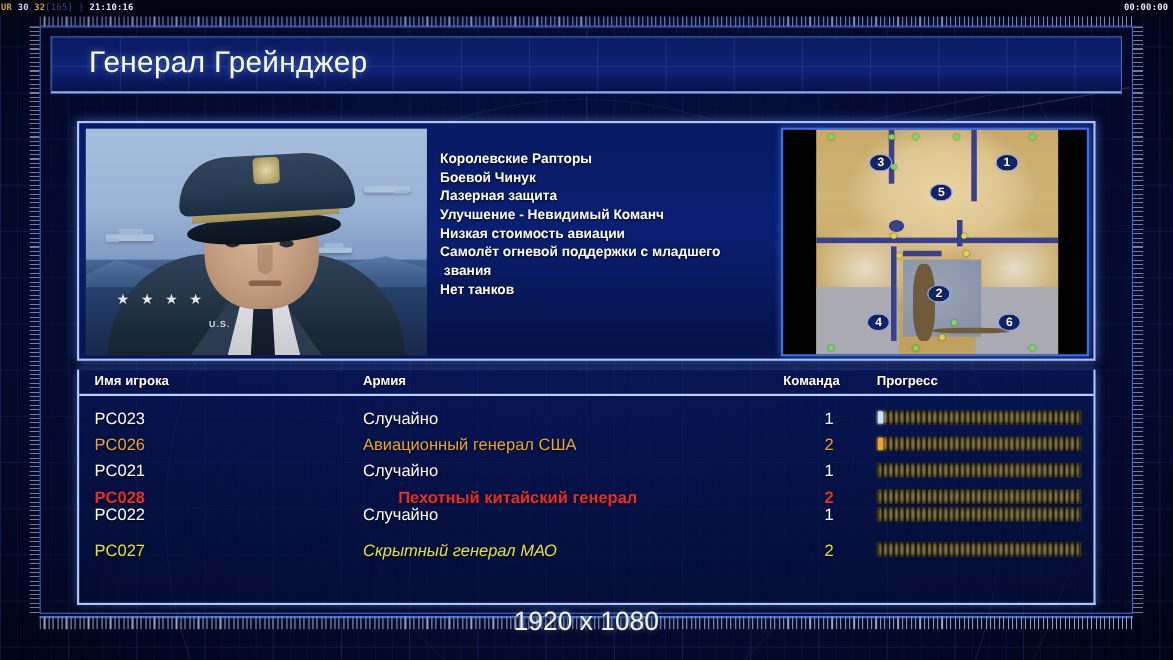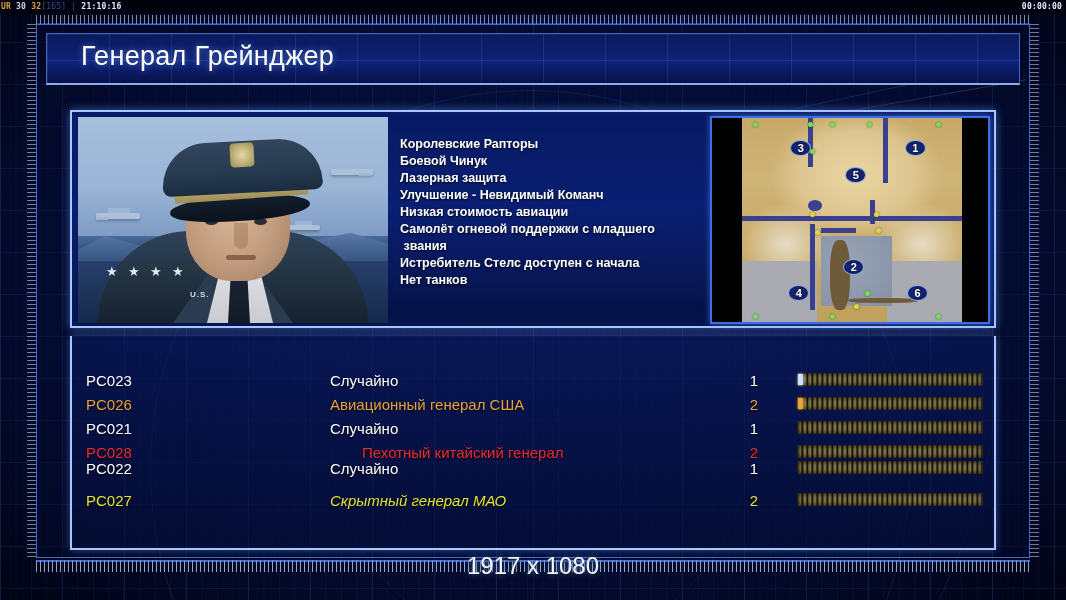--- a/index.html
+++ b/index.html
@@ -380,21 +380,20 @@
     </div>
 
     <div class="features">
       <div class="f">Королевские Рапторы</div>
       <div class="f">Боевой Чинук</div>
       <div class="f">Лазерная защита</div>
       <div class="f">Улучшение - Невидимый Команч</div>
       <div class="f">Низкая стоимость авиации</div>
       <div class="f">Самолёт огневой поддержки с младшего</div>
       <div class="f"> звания</div>
-      <div class="f">Истребитель Стелс доступен с начала</div>
       <div class="f">Нет танков</div>
     </div>
 
     <div class="minimap-wrap">
       <div class="minimap">
         <div class="mm-grayL"></div>
         <div class="mm-grayR"></div>
         <div class="mm-city"></div>
 
         <div class="mm-road" style="left:0; top:48%; width:100%; height:5px;"></div>
@@ -427,20 +426,26 @@
         <div class="mm-start" style="left:74%; top:11%;">1</div>
         <div class="mm-start" style="left:47%; top:24%;">5</div>
         <div class="mm-start" style="left:46%; top:69%;">2</div>
         <div class="mm-start" style="left:21%; top:82%;">4</div>
         <div class="mm-start" style="left:75%; top:82%;">6</div>
       </div>
     </div>
   </div>
 
   <div class="tablepanel">
+    <div class="thead">
+      <div class="th col-name">Имя игрока</div>
+      <div class="th col-army">Армия</div>
+      <div class="th col-team">Команда</div>
+      <div class="th col-prog">Прогресс</div>
+    </div>
 
     <div class="trow" style="top:32px;">
       <div class="cell name" style="color: rgb(255, 255, 255);">PC023</div>
       <div class="cell army" style="color: rgb(255, 255, 255);">Случайно</div>
       <div class="cell team" style="color: rgb(255, 255, 255);">1</div>
       <div class="progbar" style="width: 186px;">
           <span class="lead" style="background: rgb(207, 224, 255); box-shadow: rgb(207, 224, 255) 0px 0px 3px;"></span>
         </div>
     </div>
     <div class="trow" style="top:56px;">
@@ -450,35 +455,35 @@
       <div class="progbar" style="width: 186px;">
           <span class="lead" style="background: rgb(232, 163, 58); box-shadow: rgb(232, 163, 58) 0px 0px 3px;"></span>
         </div>
     </div>
     <div class="trow" style="top:80px;">
       <div class="cell name" style="color: rgb(255, 255, 255);">PC021</div>
       <div class="cell army" style="color: rgb(255, 255, 255);">Случайно</div>
       <div class="cell team" style="color: rgb(255, 255, 255);">1</div>
       <div class="progbar" style="width: 186px;"></div>
     </div>
-    <div class="trow" style="top:104px;">
+    <div class="trow" style="top:104px;font-weight:bold;">
       <div class="cell name" style="color: rgb(238, 43, 43);">PC028</div>
       <div class="cell army" style="color: rgb(238, 43, 43); margin-left: 32px;">Пехотный китайский генерал</div>
       <div class="cell team" style="color: rgb(238, 43, 43);">2</div>
       <div class="progbar" style="width: 186px;"></div>
     </div>
     <div class="trow" style="top:120px;">
       <div class="cell name" style="color: rgb(255, 255, 255);">PC022</div>
       <div class="cell army" style="color: rgb(255, 255, 255);">Случайно</div>
       <div class="cell team" style="color: rgb(255, 255, 255);">1</div>
       <div class="progbar" style="width: 186px;"></div>
     </div>
     <div class="trow" style="top:152px;">
       <div class="cell name" style="color: rgb(227, 226, 52);">PC027</div>
       <div class="cell army" style="color: rgb(227, 226, 52); font-style: italic;">Скрытный генерал МАО</div>
       <div class="cell team" style="color: rgb(227, 226, 52);">2</div>
       <div class="progbar" style="width: 186px;"></div>
     </div>
   </div>
 
-  <div class="reslabel">1917 x 1080</div>
+  <div class="reslabel">1920 x 1080</div>
 
 </div>
 
 </body></html>

